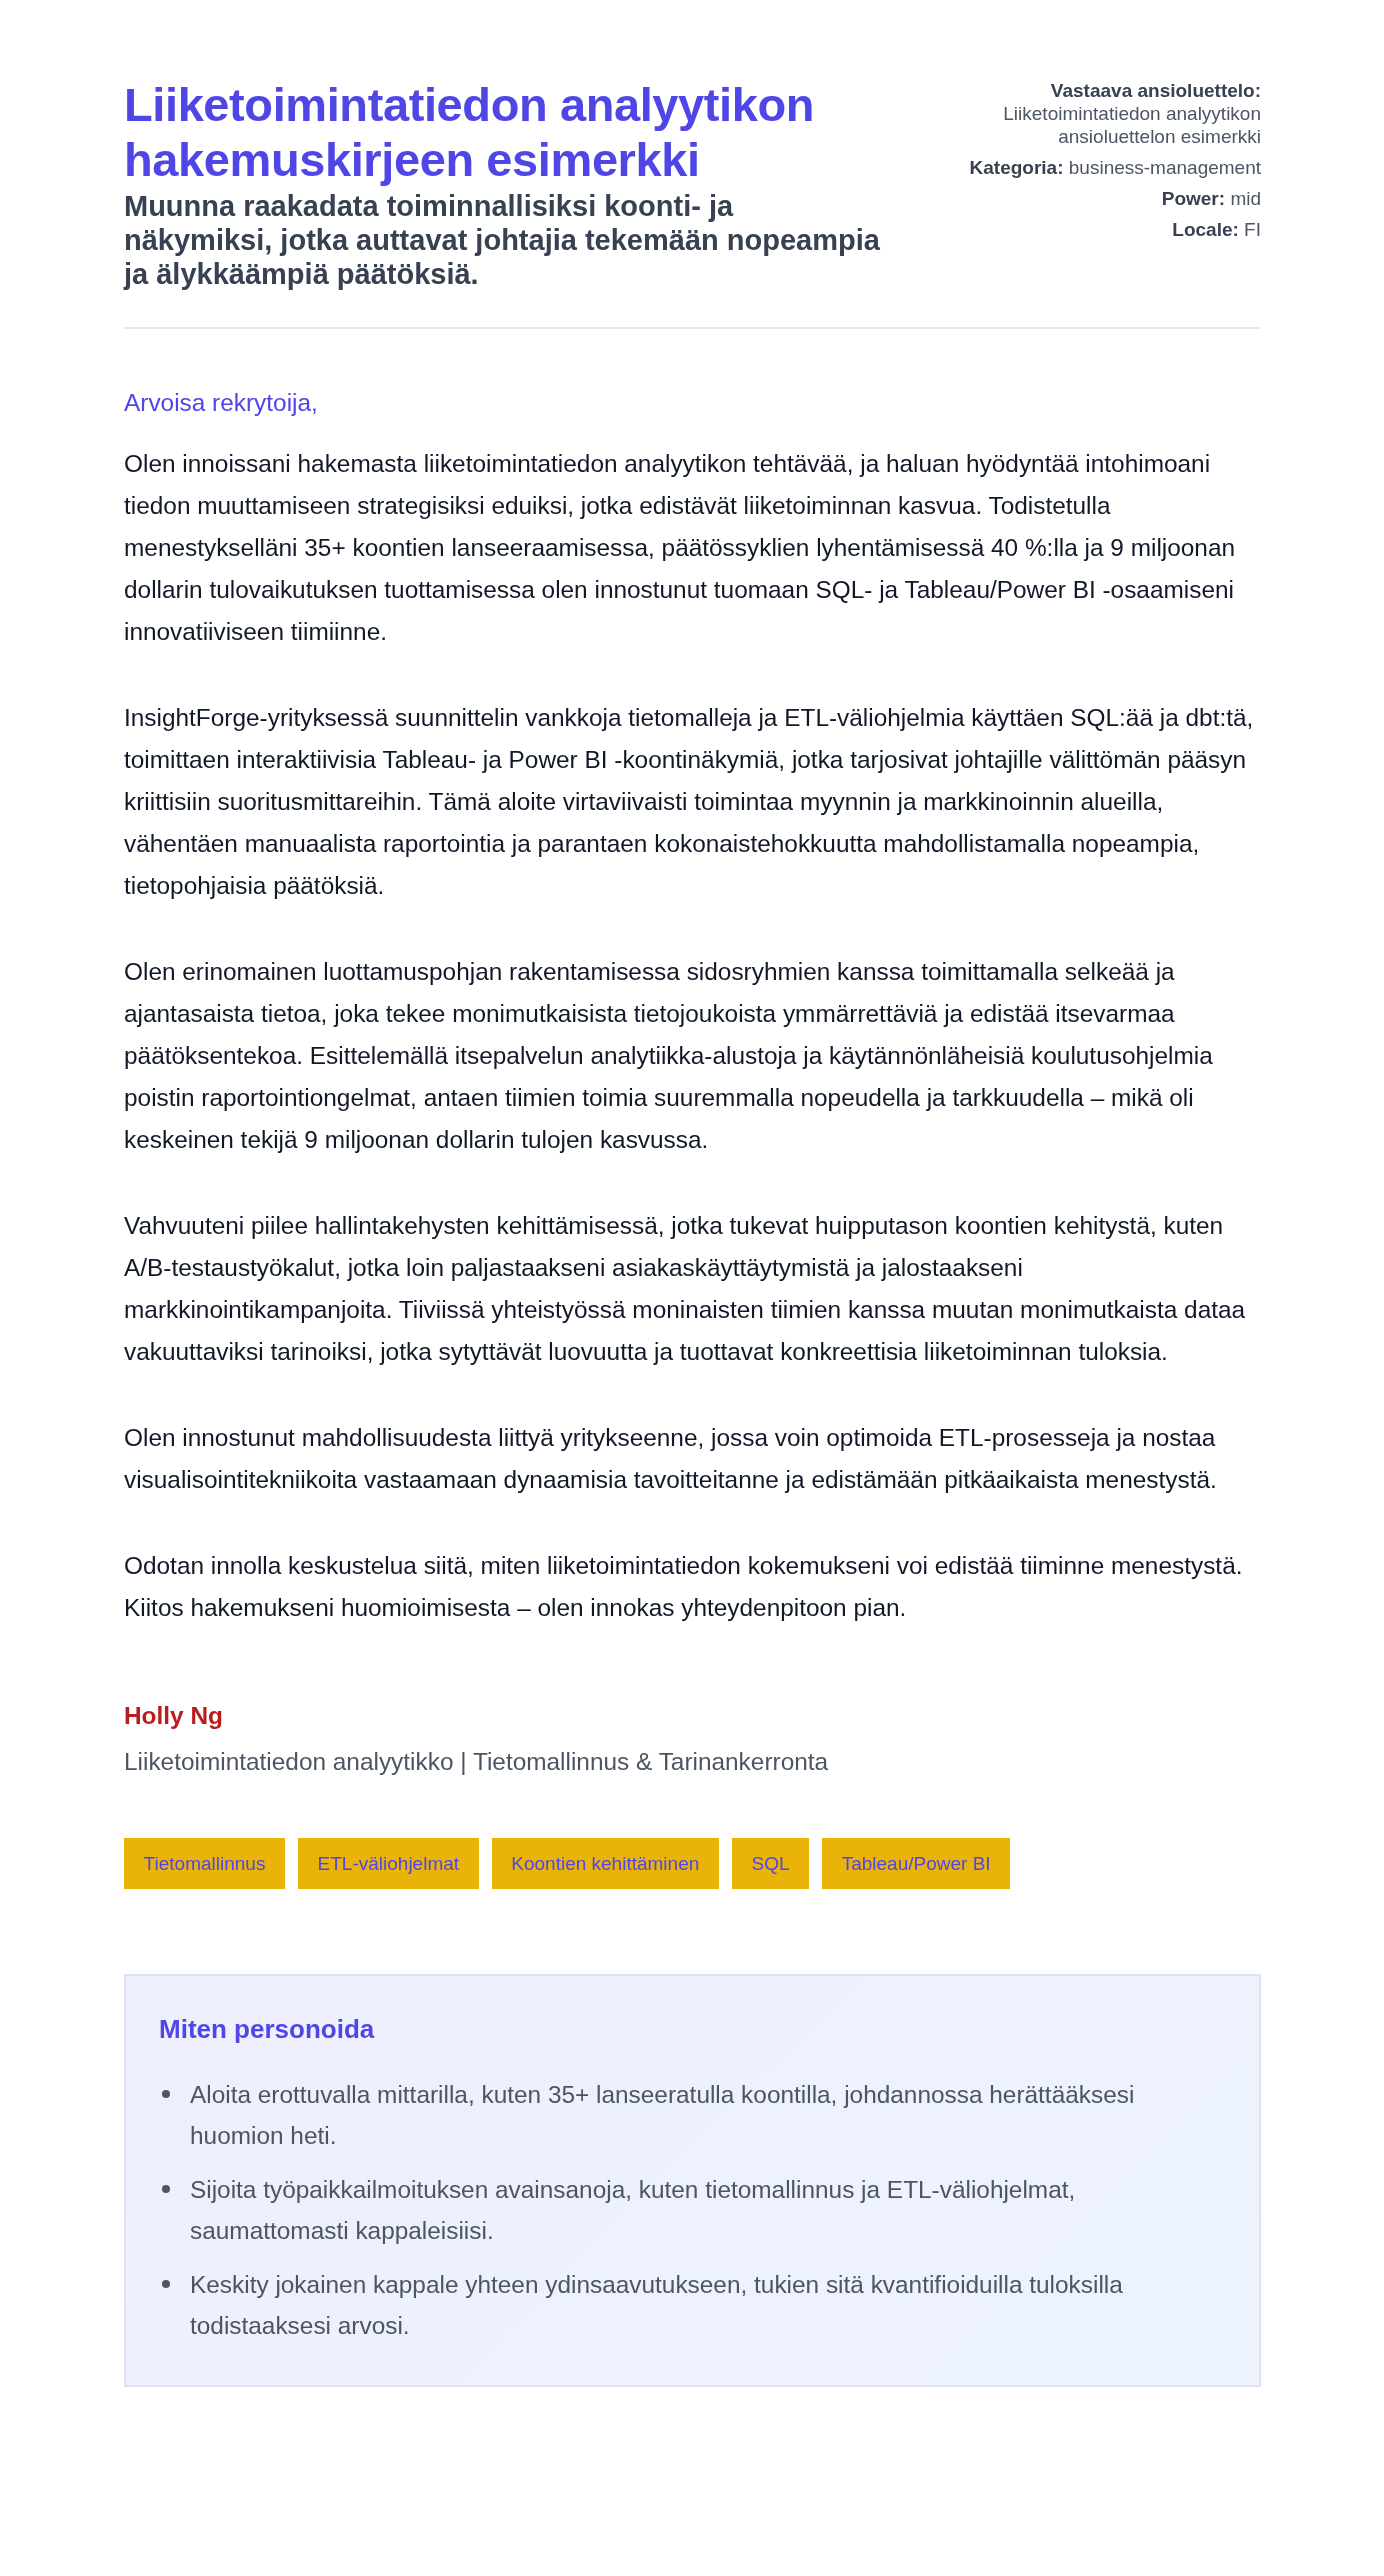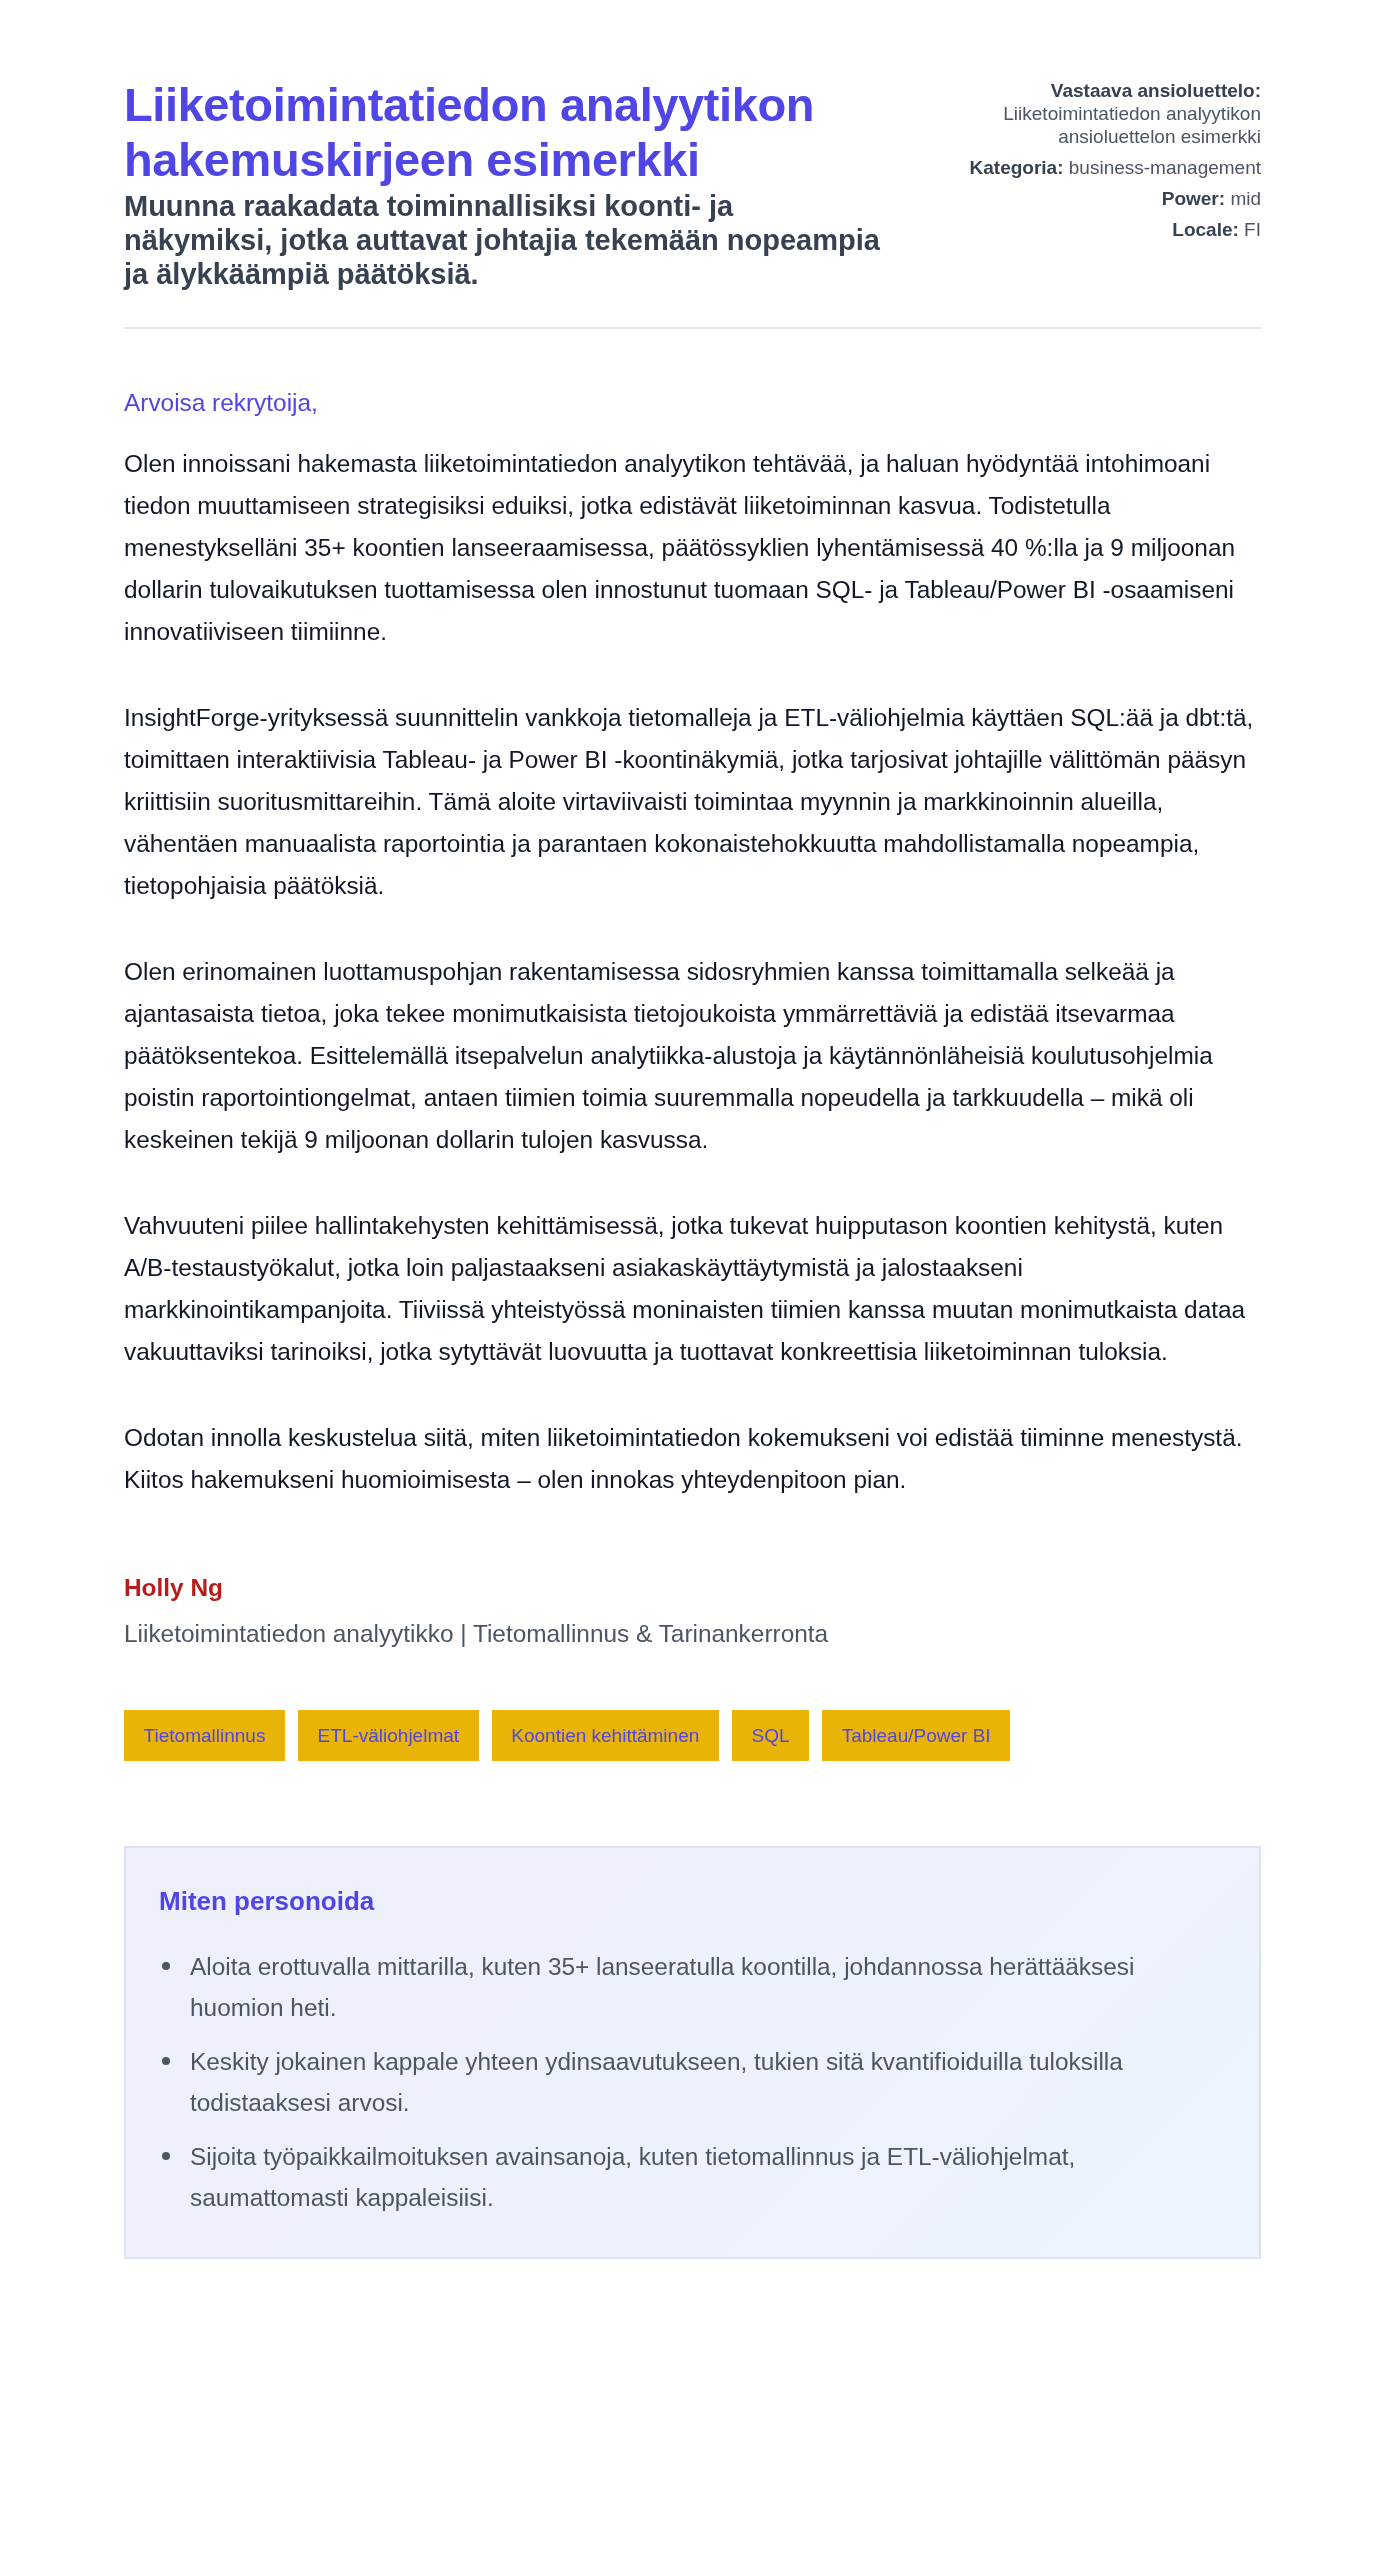--- a/index.html
+++ b/index.html
@@ -151,20 +151,21 @@
       </div>
     </div>
   </header>
 
   <section>
     <p class="greeting">Arvoisa rekrytoija,</p>
     <p class="body-p">Olen innoissani hakemasta liiketoimintatiedon analyytikon tehtävää, ja haluan hyödyntää intohimoani tiedon muuttamiseen strategisiksi eduiksi, jotka edistävät liiketoiminnan kasvua. Todistetulla menestykselläni 35+ koontien lanseeraamisessa, päätössyklien lyhentämisessä 40 %:lla ja 9 miljoonan dollarin tulovaikutuksen tuottamisessa olen innostunut tuomaan SQL- ja Tableau/Power BI -osaamiseni innovatiiviseen tiimiinne.</p>
     <p class="body-p">InsightForge-yrityksessä suunnittelin vankkoja tietomalleja ja ETL-väliohjelmia käyttäen SQL:ää ja dbt:tä, toimittaen interaktiivisia Tableau- ja Power BI -koontinäkymiä, jotka tarjosivat johtajille välittömän pääsyn kriittisiin suoritusmittareihin. Tämä aloite virtaviivaisti toimintaa myynnin ja markkinoinnin alueilla, vähentäen manuaalista raportointia ja parantaen kokonaistehokkuutta mahdollistamalla nopeampia, tietopohjaisia päätöksiä.</p>
     <p class="body-p">Olen erinomainen luottamuspohjan rakentamisessa sidosryhmien kanssa toimittamalla selkeää ja ajantasaista tietoa, joka tekee monimutkaisista tietojoukoista ymmärrettäviä ja edistää itsevarmaa päätöksentekoa. Esittelemällä itsepalvelun analytiikka-alustoja ja käytännönläheisiä koulutusohjelmia poistin raportointiongelmat, antaen tiimien toimia suuremmalla nopeudella ja tarkkuudella – mikä oli keskeinen tekijä 9 miljoonan dollarin tulojen kasvussa.</p>
     <p class="body-p">Vahvuuteni piilee hallintakehysten kehittämisessä, jotka tukevat huipputason koontien kehitystä, kuten A/B-testaustyökalut, jotka loin paljastaakseni asiakaskäyttäytymistä ja jalostaakseni markkinointikampanjoita. Tiiviissä yhteistyössä moninaisten tiimien kanssa muutan monimutkaista dataa vakuuttaviksi tarinoiksi, jotka sytyttävät luovuutta ja tuottavat konkreettisia liiketoiminnan tuloksia.</p>
+    <p class="body-p">Olen innostunut mahdollisuudesta liittyä yritykseenne, jossa voin optimoida ETL-prosesseja ja nostaa visualisointitekniikoita vastaamaan dynaamisia tavoitteitanne ja edistämään pitkäaikaista menestystä.</p>
     <p class="body-p">Odotan innolla keskustelua siitä, miten liiketoimintatiedon kokemukseni voi edistää tiiminne menestystä. Kiitos hakemukseni huomioimisesta – olen innokas yhteydenpitoon pian.</p>
   </section>
 
   <section>
     <div class="sig-name">Holly Ng</div>
     <div class="sig-role">Liiketoimintatiedon analyytikko | Tietomallinnus &amp; Tarinankerronta</div>
   </section>
 
   <div class="tags">
     <span class="tag">Tietomallinnus</span>
@@ -176,23 +177,23 @@
 
   <aside class="tips">
     <h3 class="tips-title">Miten personoida</h3>
     <ul>
       <li>
         <span class="bullet"></span>
         <span>Aloita erottuvalla mittarilla, kuten 35+ lanseeratulla koontilla, johdannossa herättääksesi huomion heti.</span>
       </li>
       <li>
         <span class="bullet"></span>
-        <span>Keskity jokainen kappale yhteen ydinsaavutukseen, tukien sitä kvantifioiduilla tuloksilla todistaaksesi arvosi.</span>
+        <span>Sijoita työpaikkailmoituksen avainsanoja, kuten tietomallinnus ja ETL-väliohjelmat, saumattomasti kappaleisiisi.</span>
       </li>
       <li>
         <span class="bullet"></span>
-        <span>Sijoita työpaikkailmoituksen avainsanoja, kuten tietomallinnus ja ETL-väliohjelmat, saumattomasti kappaleisiisi.</span>
+        <span>Keskity jokainen kappale yhteen ydinsaavutukseen, tukien sitä kvantifioiduilla tuloksilla todistaaksesi arvosi.</span>
       </li>
     </ul>
   </aside>
 
 </div>
 
 
 </body></html>

